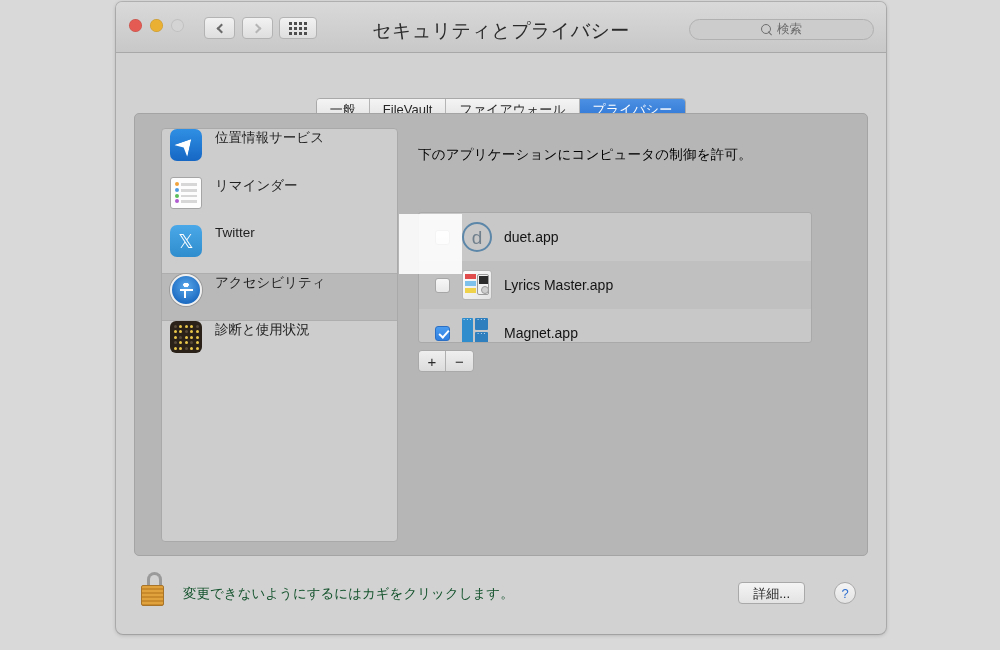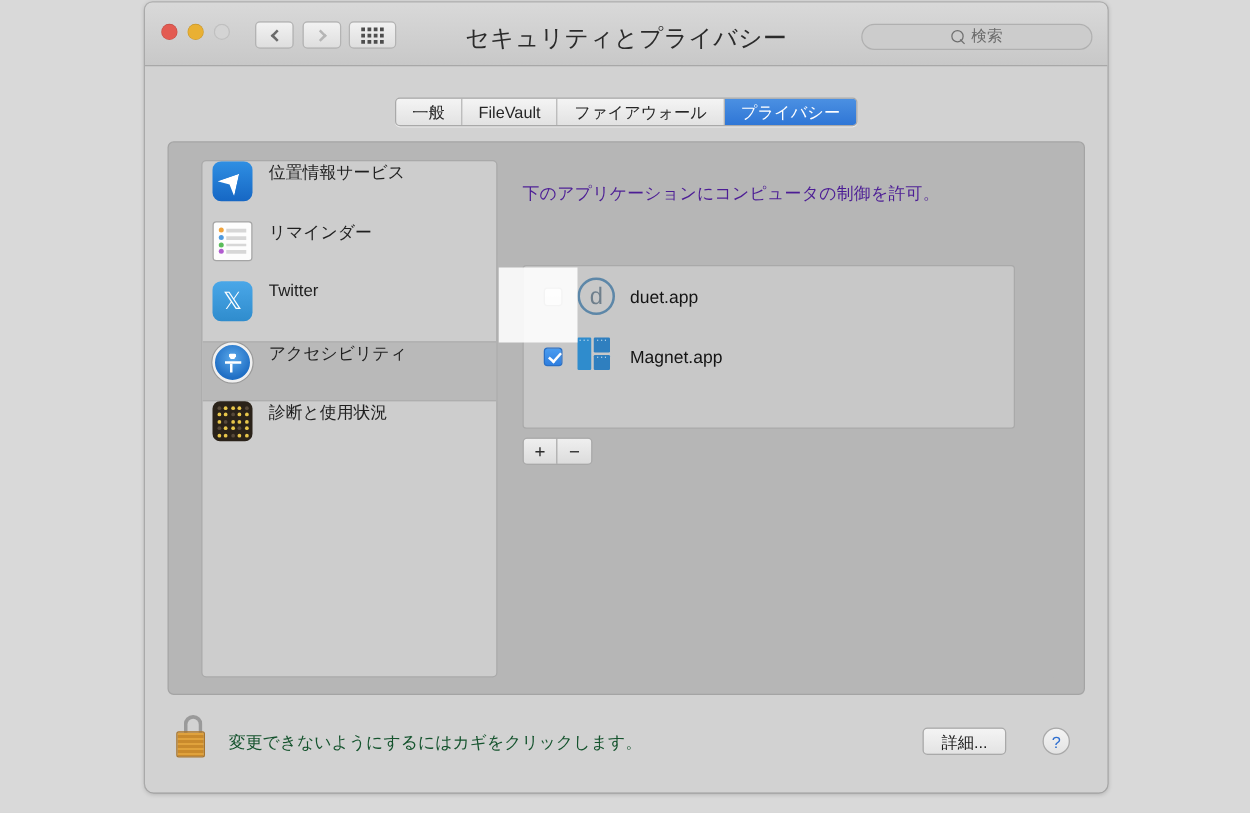--- a/index.html
+++ b/index.html
@@ -73,21 +73,21 @@
     width: 8px; height: 8px; border: 1.4px solid #6f6f6f; border-radius: 50%;
   }
   .search-ico::after {
     content: ""; position: absolute; left: 7px; top: 7px;
     width: 5px; height: 1.4px; background: #6f6f6f; transform: rotate(45deg);
     transform-origin: left center;
   }
   .search-ph { font-size: 12.5px; color: #6b6b6b; }
 
   
-  .tabwrap { position: absolute; left: 0; right: 0; top: 76px; display: flex; justify-content: center; }
+  .tabwrap { position: absolute; left: 0; right: 0; top: 96px; display: flex; justify-content: center; }
   .tabs {
     display: flex; height: 23px; border-radius: 4px; overflow: hidden;
     border: 1px solid #a9a9a9;
     box-shadow: 0 1px 0 rgba(255,255,255,.5);
   }
   .tab {
     display: flex; align-items: center; justify-content: center;
     padding: 0 13px; font-size: 13px; color: #262626;
     background: linear-gradient(to bottom, #f4f4f4, #e2e2e2);
     border-right: 1px solid #b4b4b4;
@@ -200,21 +200,21 @@
   }
   .ic-diag i { background: #e8c64a; border-radius: 50%; display: block; }
   .ic-diag i.off { background: #57493a; }
 
   
   .rightpane {
     position: absolute; left: 275px; top: 14px;
     width: 433px; height: 414px;
     background: #b6b6b6;
   }
-  .pane-desc { font-size: 13.5px; color: #4c1d95; padding: 18px 4px 0 8px; letter-spacing: .2px; }
+  .pane-desc { font-size: 13.5px; color: #000000; padding: 18px 4px 0 8px; letter-spacing: .2px; }
 
   .applist {
     position: absolute; left: 8px; top: 84px;
     width: 394px; height: 131px;
     background: #c8c8c8;
     border: 1px solid #a9a9a9;
     border-radius: 3px;
     overflow: hidden;
   }
   .arow {
@@ -438,20 +438,30 @@
       </div>
 
       <div class="rightpane">
         <div class="pane-desc">下のアプリケーションにコンピュータの制御を許可。</div>
 
         <div class="applist">
           <div class="arow">
             <span class="cbox"></span>
             <span class="aicon ic-duet">d</span>
             <span class="alabel">duet.app</span>
+          </div>
+          <div class="arow alt">
+            <span class="cbox"></span>
+            <span class="aicon ic-lyrics">
+              <span class="tag t1"></span>
+                <span class="tag t2"></span>
+                <span class="tag t3"></span>
+              <span class="pod"></span>
+            </span>
+            <span class="alabel">Lyrics Master.app</span>
           </div>
           <div class="arow">
             <span class="cbox checked"></span>
             <span class="aicon ic-magnet">
               <span class="barL"></span>
               <span class="col">
                   <span class="barS"></span>
                   <span class="barS"></span>
                 </span>
             </span>

